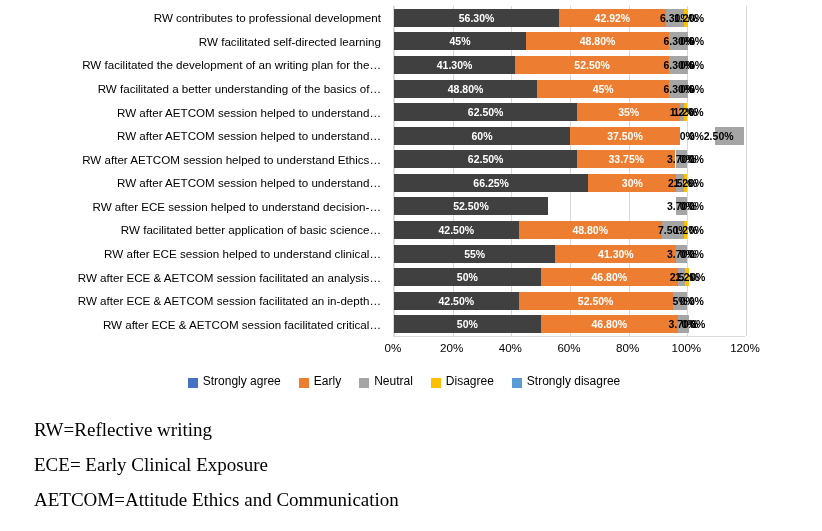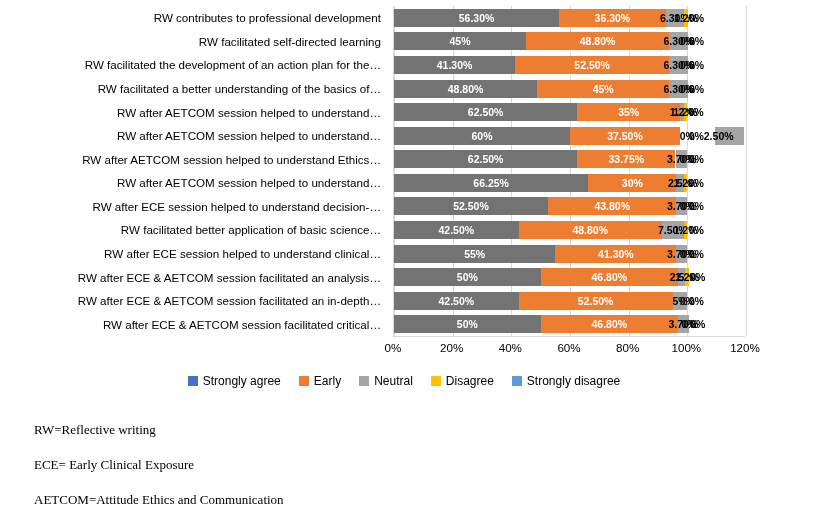--- a/index.html
+++ b/index.html
@@ -89,21 +89,21 @@
     text-align: center;
     line-height: 18px;
     overflow: visible;
     white-space: nowrap;
   }
   .seg span {
     position: relative;
     display: block;
     width: 100%;
   }
-  .seg.sa { background: #737373; }
+  .seg.sa { background: #404040; }
   .seg.ag { background: #ed7d31; }
   .seg.nu { background: #a5a5a5; }
   .seg.di { background: #ffc000; }
   .seg.sd { background: #5b9bd5; }
   .seg.tiny span {
     color: #000;
   }
   
   .xaxis {
     position: absolute;
@@ -127,57 +127,57 @@
     left: 0;
     top: 368px;
     width: 760px;
     display: flex;
     justify-content: center;
     align-items: center;
     gap: 18px;
   }
   .legend-item {
     display: flex;
-    align-items: center;
+    align-items: flex-end;
     gap: 5px;
     font-size: 12px;
     color: #000;
     white-space: nowrap;
   }
   .legend-swatch {
     width: 10px;
     height: 10px;
     display: inline-block;
   }
   
   .notes {
     position: absolute;
     left: 34px;
     top: 420px;
     width: 700px;
     font-family: "Liberation Serif", serif;
   }
   .note {
-    font-size: 13px;
+    font-size: 19px;
     color: #000;
     margin-bottom: 15px;
     line-height: 20px;
   }
 </style>
 </head>
 <body>
 
 <div class="page">
 
   <div class="chart-area">
     <div class="plot-wrap">
       <div class="labels-col" id="labels-col">
           <div class="row-label" style="top: 5.28571px;">RW contributes to professional development</div>
           <div class="row-label" style="top: 28.8571px;">RW facilitated self-directed learning</div>
-          <div class="row-label" style="top: 52.4286px;">RW facilitated the development of an action plan for the…</div>
+          <div class="row-label" style="top: 52.4286px;">RW facilitated the development of an writing plan for the…</div>
           <div class="row-label" style="top: 76px;">RW facilitated a better understanding of the basics of…</div>
           <div class="row-label" style="top: 99.5714px;">RW after  AETCOM session helped to understand…</div>
           <div class="row-label" style="top: 123.143px;">RW after  AETCOM session helped to understand…</div>
           <div class="row-label" style="top: 146.714px;">RW after  AETCOM session helped to understand Ethics…</div>
           <div class="row-label" style="top: 170.286px;">RW after  AETCOM session helped to understand…</div>
           <div class="row-label" style="top: 193.857px;">RW after ECE session helped to understand decision-…</div>
           <div class="row-label" style="top: 217.429px;">RW facilitated better application of basic science…</div>
           <div class="row-label" style="top: 241px;">RW after ECE session helped to understand clinical…</div>
           <div class="row-label" style="top: 264.571px;">RW after ECE &amp; AETCOM session facilitated an analysis…</div>
           <div class="row-label" style="top: 288.143px;">RW after ECE &amp; AETCOM session facilitated an in-depth…</div>
@@ -189,21 +189,21 @@
           <div class="gridline" style="left: 117.333px;"></div>
           <div class="gridline" style="left: 176px;"></div>
           <div class="gridline" style="left: 234.667px;"></div>
           <div class="gridline" style="left: 293.333px;"></div>
           <div class="gridline" style="left: 352px;"></div>
           <div class="bar-row" style="top: 2.78571px;">
             <div class="seg sa" style="left: 0px; width: 165.147px;">
               <span>56.30%</span>
             </div>
             <div class="seg ag" style="left: 165.147px; width: 106.48px;">
-              <span>36.30%</span>
+              <span>42.92%</span>
             </div>
             <div class="seg nu tiny" style="left: 271.627px; width: 18.48px;">
               <span style="width: 34px; left: -7.76px;">6.30%</span>
             </div>
             <div class="seg di tiny" style="left: 290.107px; width: 3.52px;">
               <span style="width: 34px; left: -15.24px;">1.2%</span>
             </div>
             <div class="seg sd tiny" style="left: 293.627px; width: 0px;">
               <span style="width: 26px; left: -4px;">0%</span>
             </div>
@@ -323,23 +323,20 @@
             <div class="seg di tiny" style="left: 289.667px; width: 3.52px;">
               <span style="width: 34px; left: -15.24px;">1.2%</span>
             </div>
             <div class="seg sd tiny" style="left: 293.187px; width: 0px;">
               <span style="width: 26px; left: -4px;">0%</span>
             </div>
           </div>
           <div class="bar-row" style="top: 191.357px;">
             <div class="seg sa" style="left: 0px; width: 154px;">
               <span>52.50%</span>
-            </div>
-            <div class="seg ag" style="left: 154px; width: 128.48px;">
-              <span>43.80%</span>
             </div>
             <div class="seg nu tiny" style="left: 282.48px; width: 10.8533px;">
               <span style="width: 34px; left: -11.5733px;">3.70%</span>
             </div>
             <div class="seg di tiny" style="left: 293.333px; width: 0px;">
               <span style="width: 34px; left: -17px;">0%</span>
             </div>
             <div class="seg sd tiny" style="left: 293.333px; width: 0px;">
               <span style="width: 26px; left: -4px;">0%</span>
             </div>

